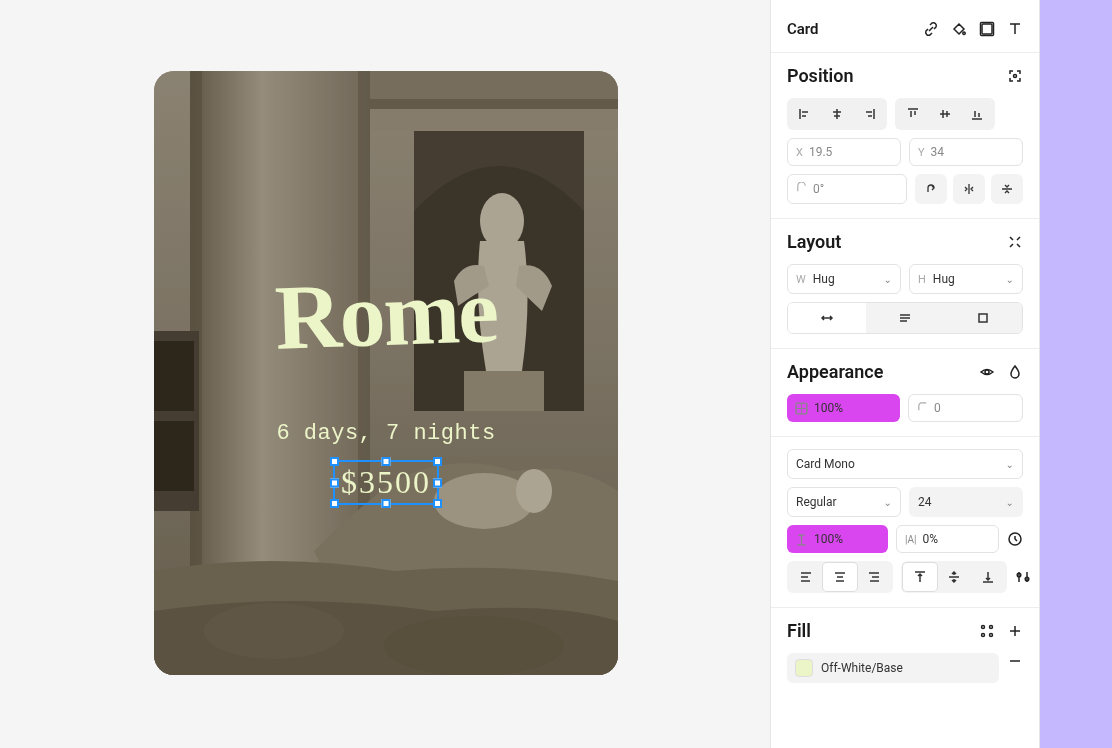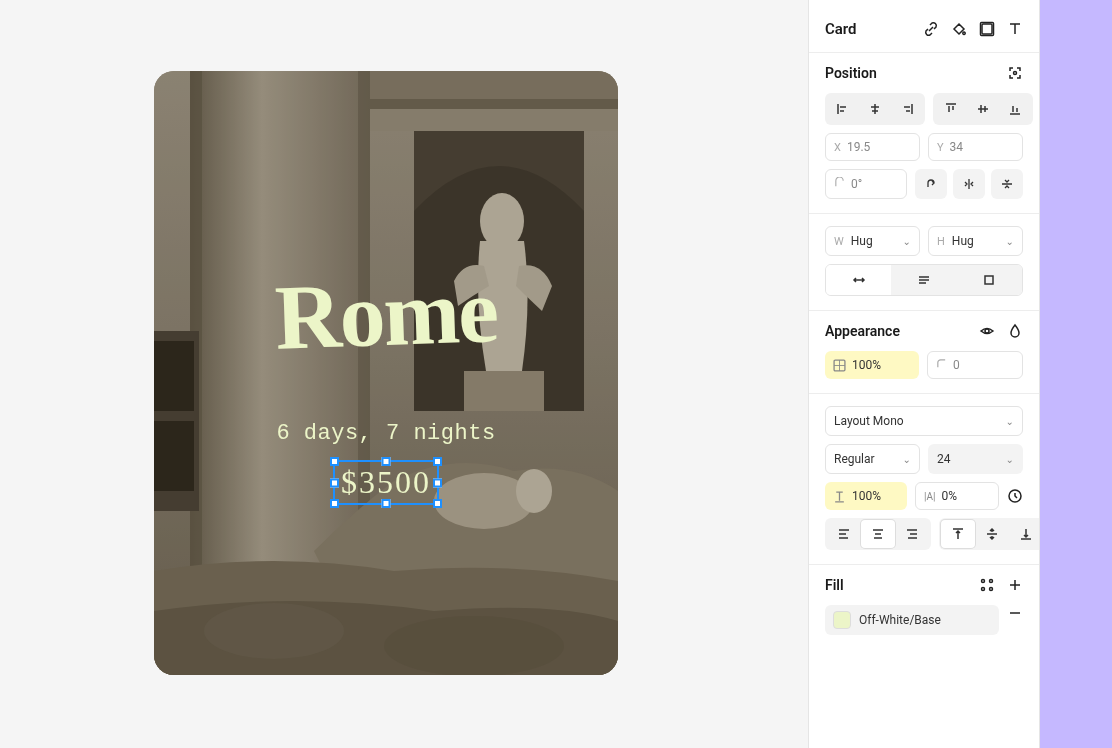--- a/index.html
+++ b/index.html
@@ -92,21 +92,21 @@
   .h-mr { top: 50%; right: -5px; transform: translateY(-50%); }
   .h-bl { bottom: -5px; left: -5px; }
   .h-bm { bottom: -5px; left: 50%; transform: translateX(-50%); }
   .h-br { bottom: -5px; right: -5px; }
 
   .side-wrap {
     display: flex;
     height: 748px;
   }
   .panel {
-    width: 232px;
+    width: 270px;
     background: #fff;
     border-left: 1px solid #e5e5e5;
     border-right: 1px solid #e5e5e5;
     font-size: 13px;
     color: #333;
     overflow-y: hidden;
     padding-top: 8px;
   }
   .purple-strip {
     width: 72px;
@@ -118,21 +118,21 @@
   }
   .section-head {
     display: flex;
     align-items: center;
     justify-content: space-between;
     margin-bottom: 12px;
   }
   .section-head.tight { margin-bottom: 0; }
   .section-title {
     font-weight: 600;
-    font-size: 14px;
+    font-size: 18px;
     color: #1a1a1a;
   }
   .section-title.big { font-size: 15px; }
   .head-icons { display: flex; gap: 12px; align-items: center; }
   .icon {
     width: 16px;
     height: 16px;
     display: inline-flex;
     align-items: center;
     justify-content: center;
@@ -218,21 +218,21 @@
     cursor: pointer;
     background: #f3f3f3;
   }
   .tri-seg .tbtn.active { background: #fff; }
   .tri-seg .tbtn svg { width: 14px; height: 14px; stroke: #333; fill: none; stroke-width: 1.5; }
 
   .typo-input {
     display: flex;
     align-items: center;
     gap: 6px;
-    background: #fef9c3;
+    background: #d946ef;
     border-radius: 6px;
     padding: 6px 8px;
     flex: 1;
     font-size: 12px;
     color: #333;
     min-width: 0;
   }
   .typo-input .prefix-icon { color: #888; display: flex; }
   .align-group {
     display: flex;
@@ -456,20 +456,28 @@
         <div class="icon-btn light">
               <svg width="14" height="14" viewBox="0 0 14 14" fill="none" stroke="#333" stroke-width="1.3">
                 <path d="M2 7 H12 M5 3 L7 5 L9 3 M5 11 L7 9 L9 11"></path>
               </svg>
             </div>
       </div>
     </div>
   </div>
 
   <div class="section">
+    <div class="section-head">
+      <span class="section-title">Layout</span>
+      <span class="icon clickable">
+            <svg viewBox="0 0 16 16">
+              <path d="M3 3 L6 6 M13 3 L10 6 M3 13 L6 10 M13 13 L10 10"></path>
+            </svg>
+          </span>
+    </div>
     <div class="row">
       <div class="dropdown">
         <span><span class="prefix">W</span> <span>Hug</span></span>
         <span class="chev">⌄</span>
       </div>
       <div class="dropdown">
         <span><span class="prefix">H</span> <span>Hug</span></span>
         <span class="chev">⌄</span>
       </div>
     </div>
@@ -526,21 +534,21 @@
                 <path d="M2 10 V5 a3 3 0 0 1 3 -3 H10"></path>
               </svg></span>
         <span class="val">0</span>
       </div>
     </div>
   </div>
 
   <div class="section">
     <div class="row">
       <div class="dropdown">
-        <span>Layout Mono</span>
+        <span>Card Mono</span>
         <span class="chev">⌄</span>
       </div>
     </div>
     <div class="row">
       <div class="dropdown">
         <span>Regular</span>
         <span class="chev">⌄</span>
       </div>
       <div class="dropdown light">
         <span>24</span>

